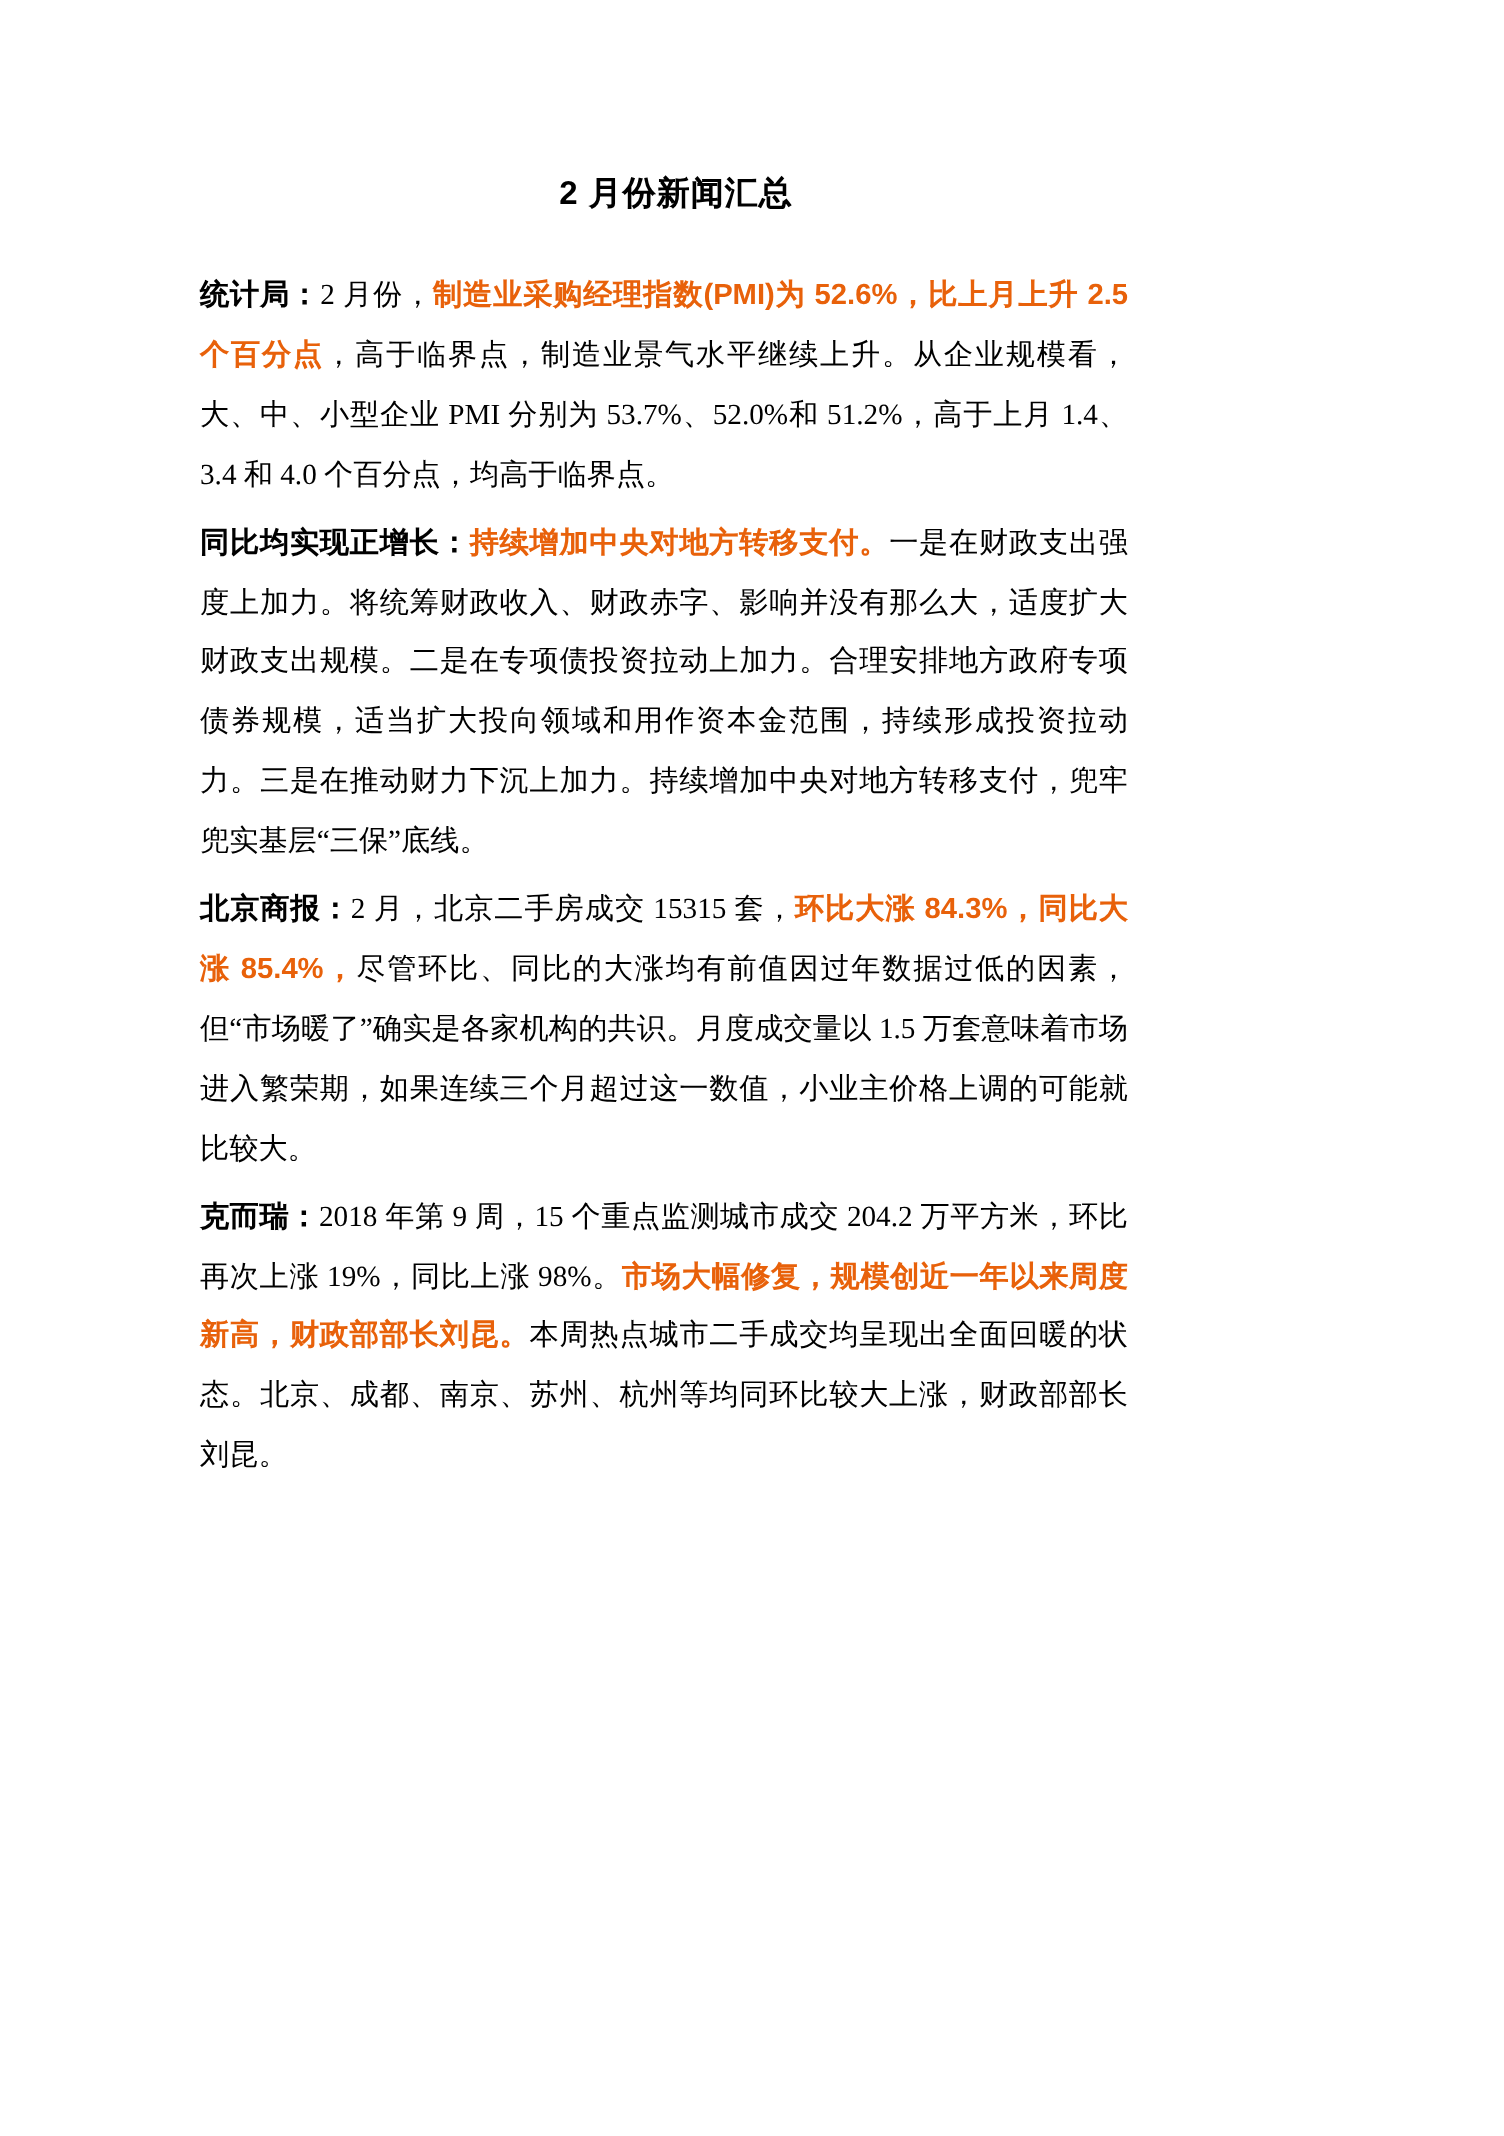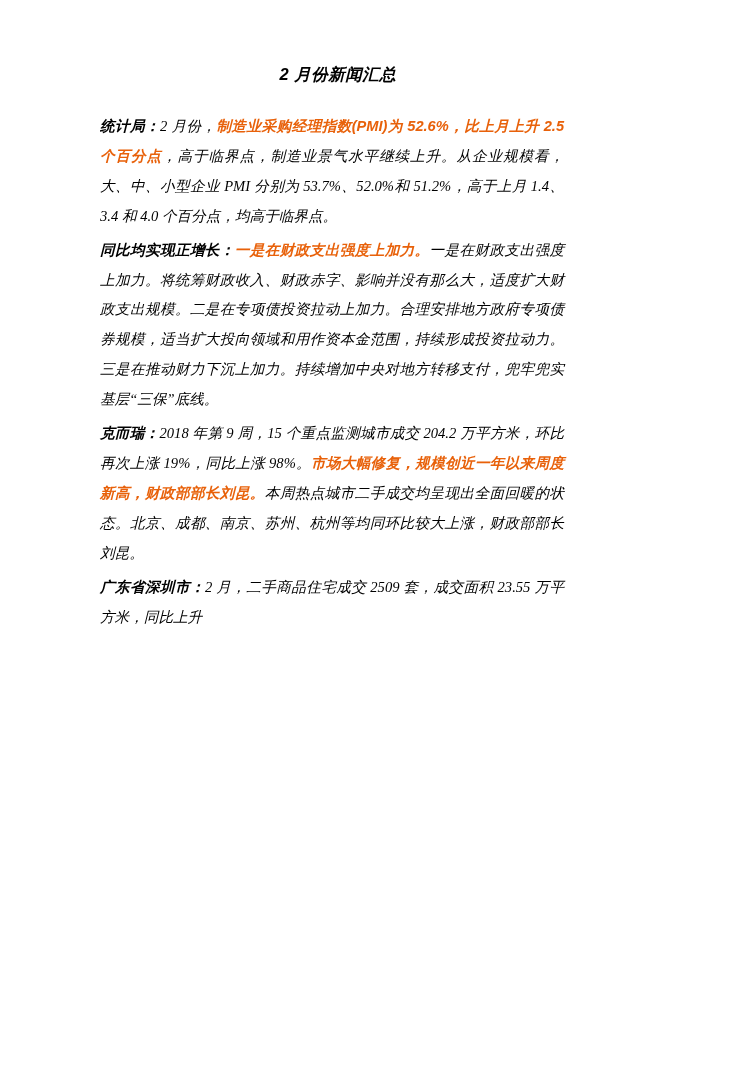--- a/index.html
+++ b/index.html
@@ -12,23 +12,22 @@
     height: 1068px;
     font-family: "Liberation Serif", "DejaVu Serif", serif;
     color: #000000;
     overflow: hidden;
   }
   .page {
     position: relative;
     width: 676px;
     height: 1068px;
     box-sizing: border-box;
-    padding: 64px 100px 0 100px;
+    padding: 86px 100px 0 100px;
     background: #ffffff;
-    font-style: italic;
   }
   .doc-title {
     text-align: center;
     font-weight: bold;
     font-size: 16.5px;
     letter-spacing: 0.5px;
     margin: 0 0 26px 0;
     font-family: "Liberation Sans", "DejaVu Sans", sans-serif;
   }
   .para {
@@ -51,17 +50,17 @@
     font-family: "Liberation Serif", "DejaVu Serif", serif;
   }
 </style>
 </head>
 <body>
 
 <div class="page">
   <div class="doc-title">2 月份新闻汇总</div>
   <div id="body-content">
       <div class="para"><span class="lead">统计局：</span><span class="txt">2 月份，</span><span class="hl">制造业采购经理指数(PMI)为 52.6%，比上月上升 2.5 个百分点</span><span class="txt">，高于临界点，制造业景气水平继续上升。从企业规模看，大、中、小型企业 PMI 分别为 53.7%、52.0%和 51.2%，高于上月 1.4、3.4 和 4.0 个百分点，均高于临界点。</span></div>
-      <div class="para"><span class="lead">同比均实现正增长：</span><span class="hl">一是在财政支出强度上加力。</span><span class="txt">一是在财政支出强度上加力。将统筹财政收入、财政赤字、影响并没有那么大，适度扩大财政支出规模。二是在专项债投资拉动上加力。合理安排地方政府专项债券规模，适当扩大投向领域和用作资本金范围，持续形成投资拉动力。三是在推动财力下沉上加力。持续增加中央对地方转移支付，兜牢兜实基层“三保”底线。</span></div>
+      <div class="para"><span class="lead">同比均实现正增长：</span><span class="hl">持续增加中央对地方转移支付。</span><span class="txt">一是在财政支出强度上加力。将统筹财政收入、财政赤字、影响并没有那么大，适度扩大财政支出规模。二是在专项债投资拉动上加力。合理安排地方政府专项债券规模，适当扩大投向领域和用作资本金范围，持续形成投资拉动力。三是在推动财力下沉上加力。持续增加中央对地方转移支付，兜牢兜实基层“三保”底线。</span></div>
+      <div class="para"><span class="lead">北京商报：</span><span class="txt">2 月，北京二手房成交 15315 套，</span><span class="hl">环比大涨 84.3%，同比大涨 85.4%，</span><span class="txt">尽管环比、同比的大涨均有前值因过年数据过低的因素，但“市场暖了”确实是各家机构的共识。月度成交量以 1.5 万套意味着市场进入繁荣期，如果连续三个月超过这一数值，小业主价格上调的可能就比较大。</span></div>
       <div class="para"><span class="lead">克而瑞：</span><span class="txt">2018 年第 9 周，15 个重点监测城市成交 204.2 万平方米，环比再次上涨 19%，同比上涨 98%。</span><span class="hl">市场大幅修复，规模创近一年以来周度新高，财政部部长刘昆。</span><span class="txt">本周热点城市二手成交均呈现出全面回暖的状态。北京、成都、南京、苏州、杭州等均同环比较大上涨，财政部部长刘昆。</span></div>
-      <div class="para"><span class="lead">广东省深圳市：</span><span class="txt">2 月，二手商品住宅成交 2509 套，成交面积 23.55 万平方米，同比上升</span></div>
     </div>
 </div>
 
 </body></html>

